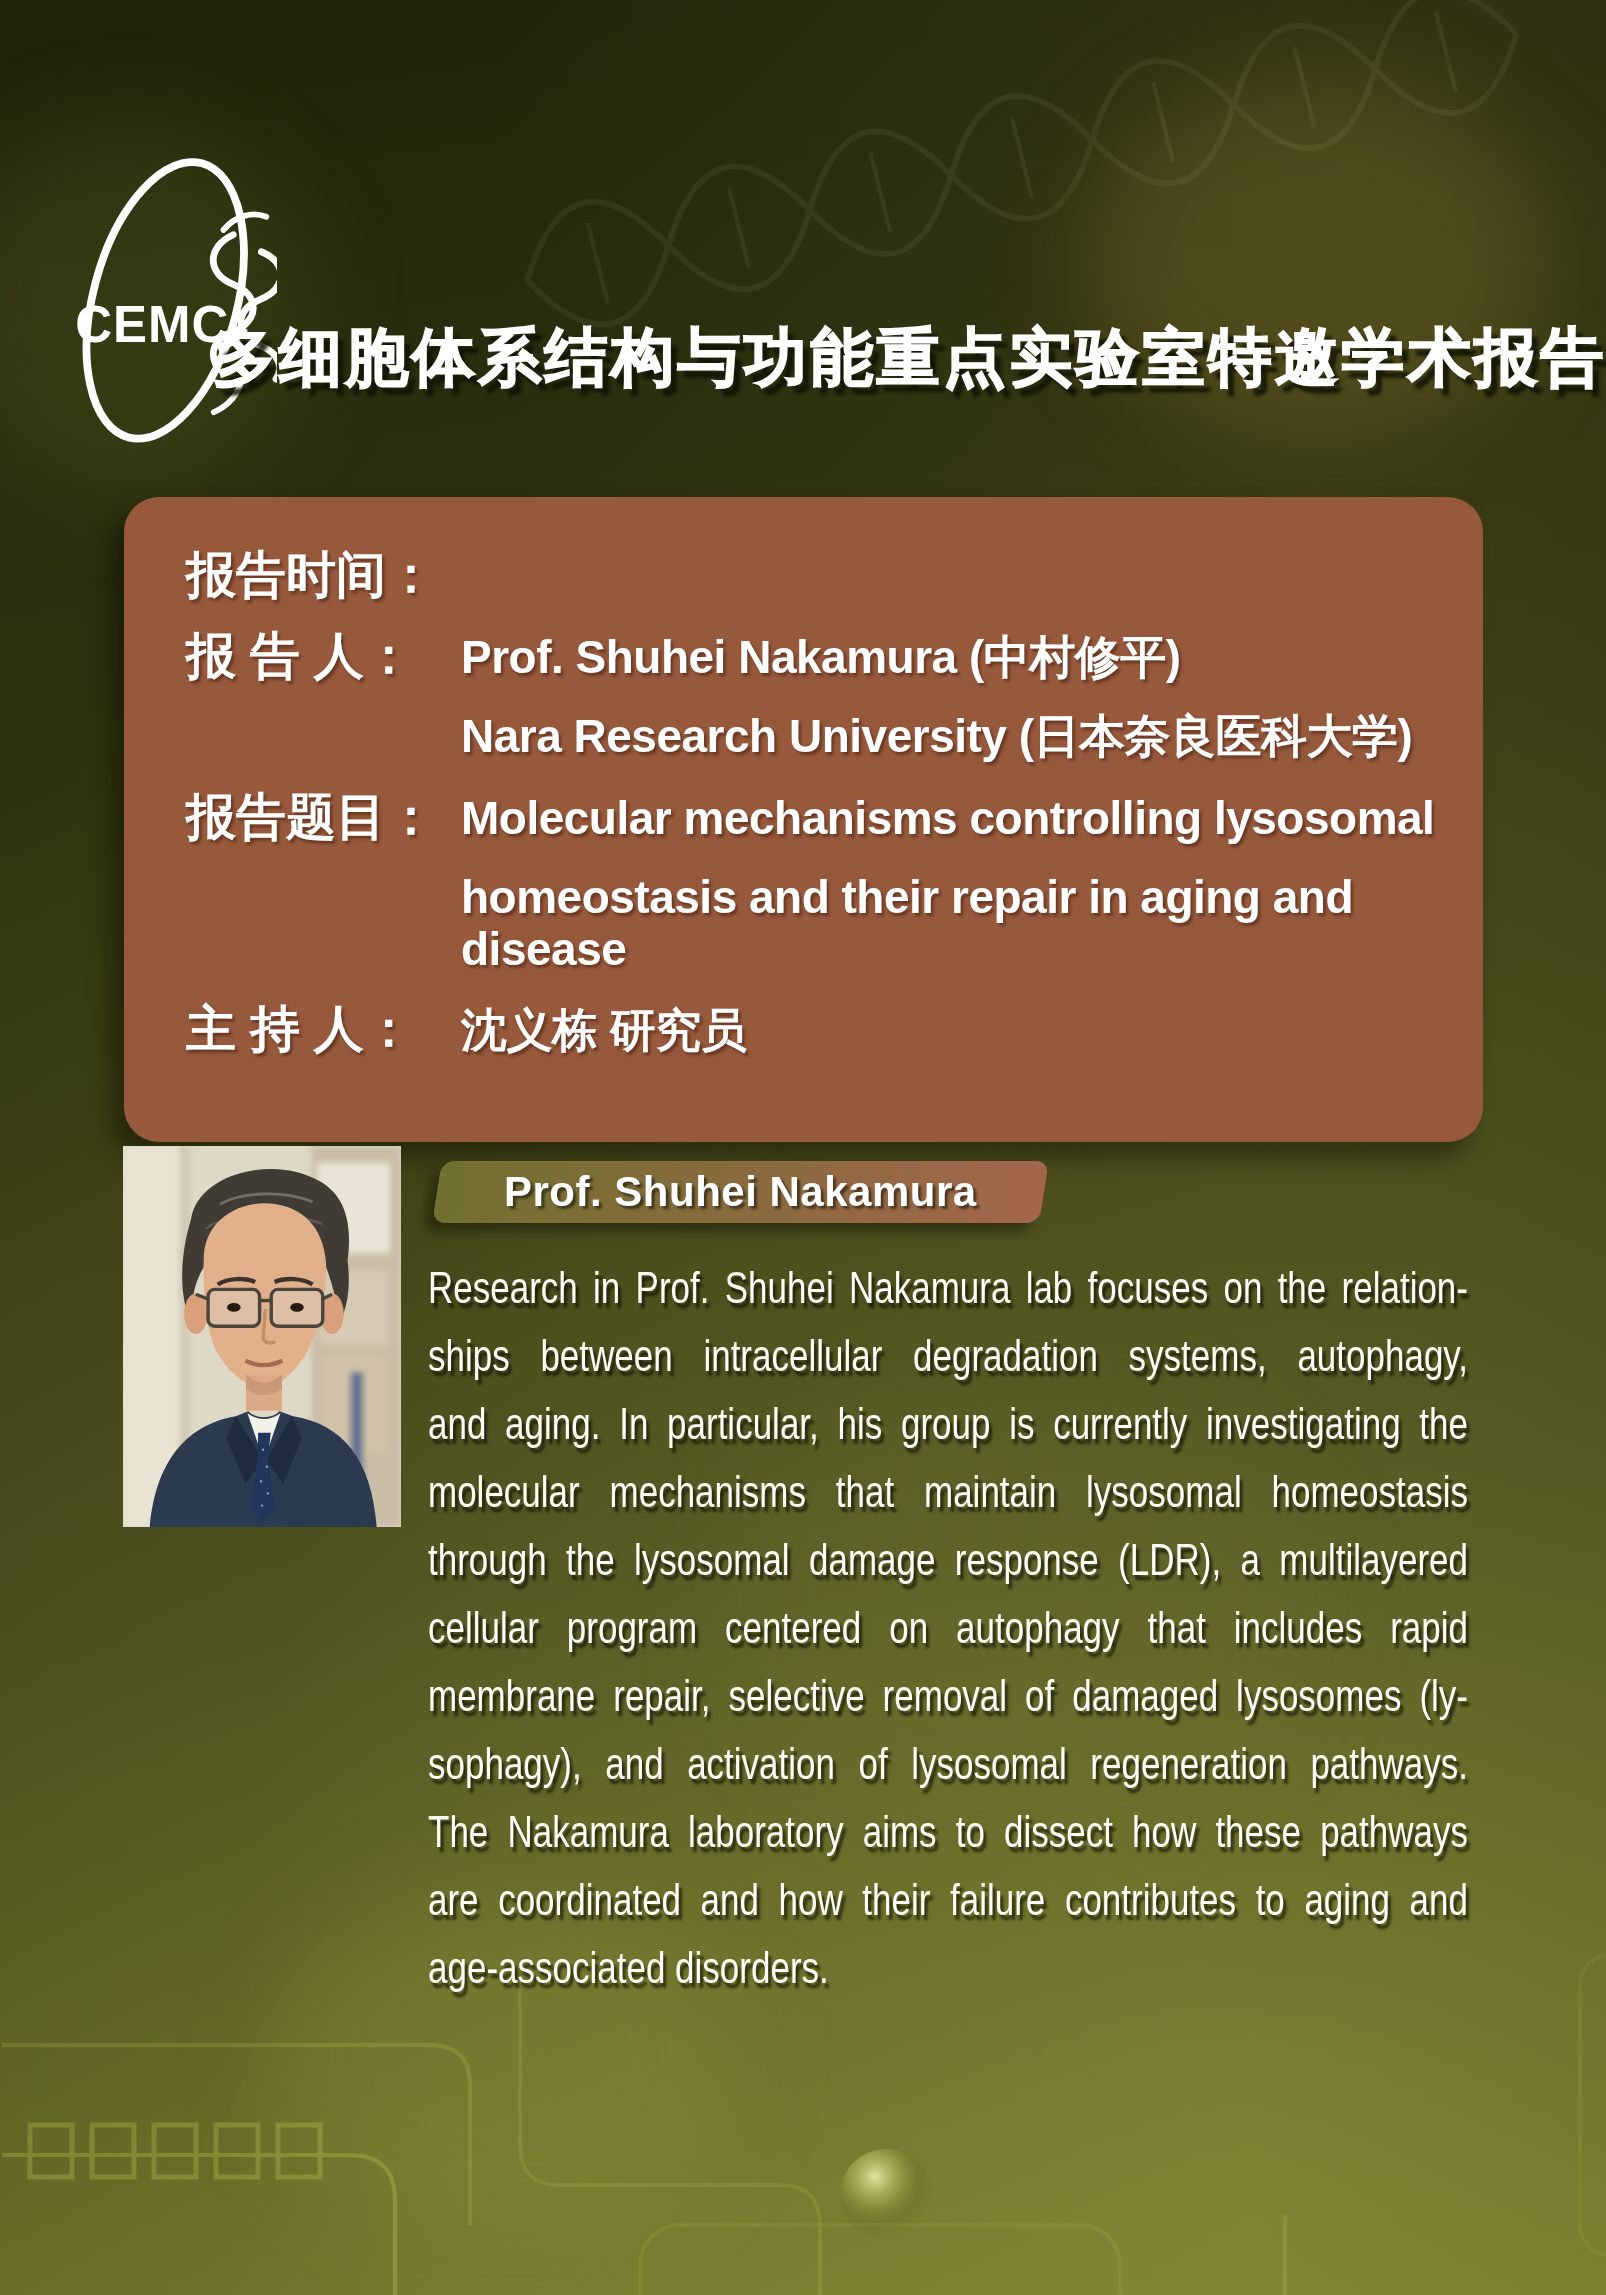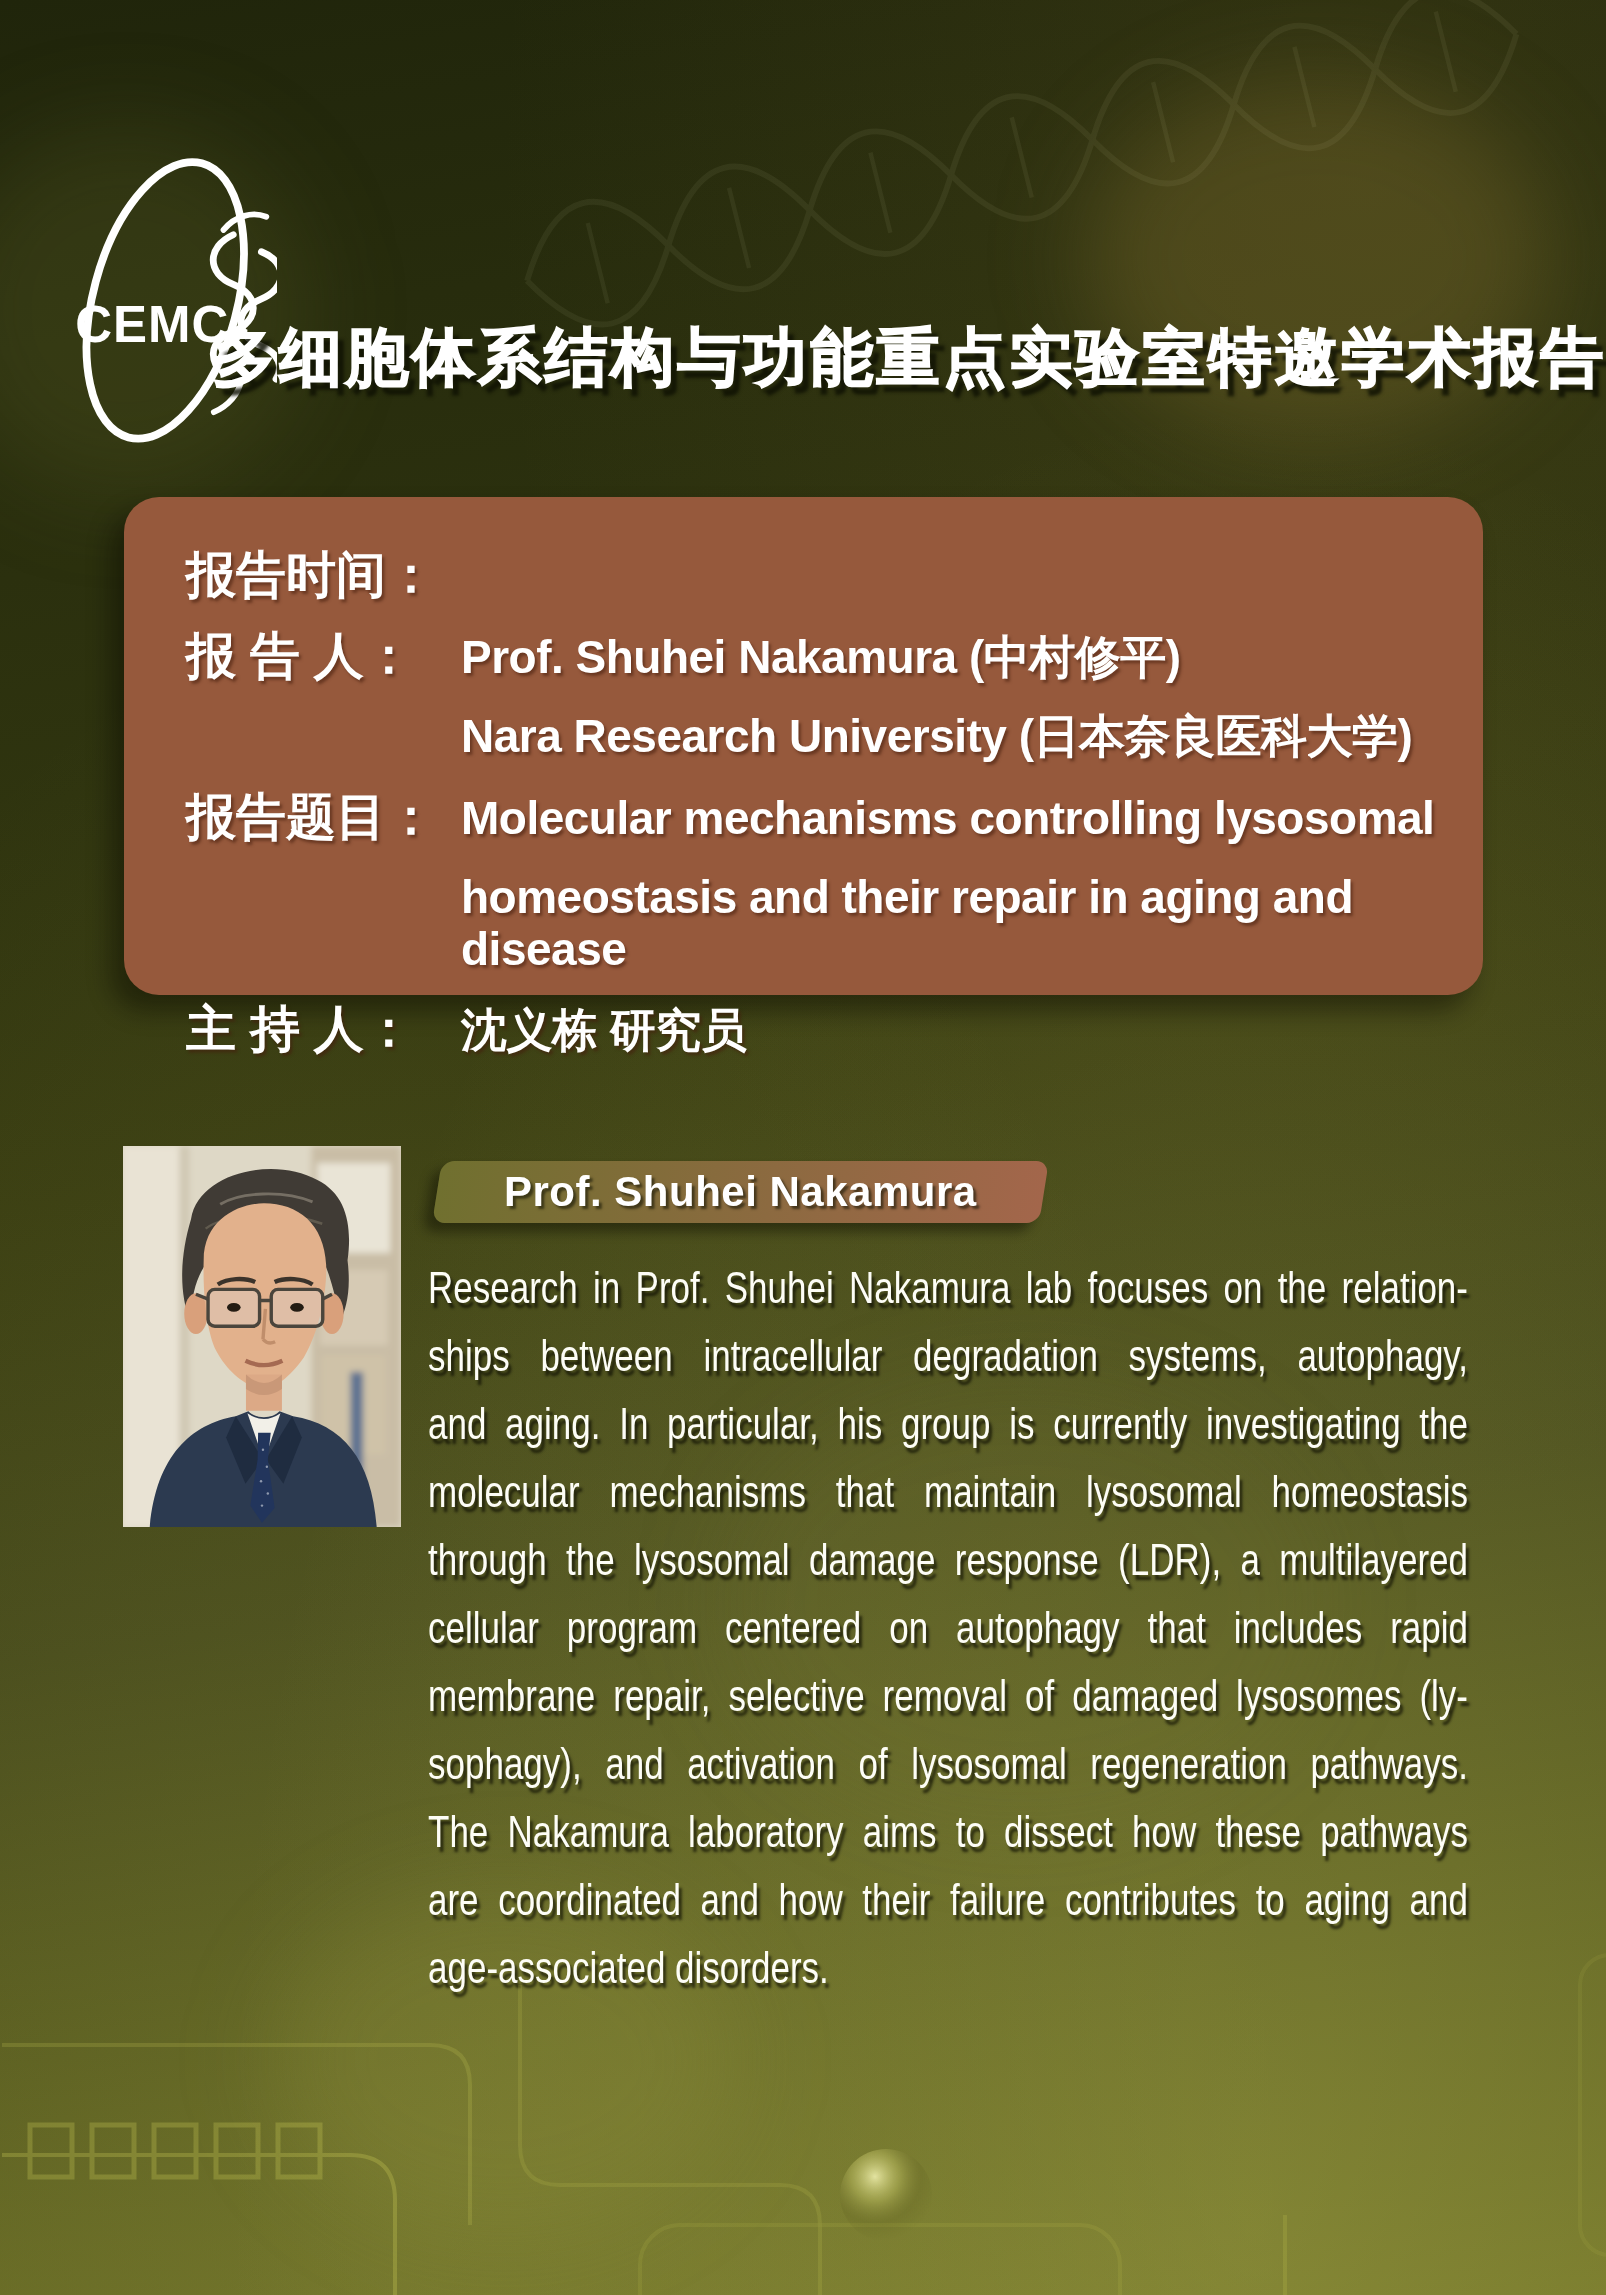--- a/index.html
+++ b/index.html
@@ -26,21 +26,21 @@
   .logo{position:absolute;left:68px;top:140px;width:209px;height:311px;}
 
   .title{
     position:absolute;left:0;top:315px;width:100%;margin:0;text-align:right;
     font-size:63px;font-weight:bold;letter-spacing:3.4px;color:#ffffff;
     text-shadow:6.8px 7.8px 3.4px rgba(15,18,4,0.85);
     -webkit-text-stroke:1.5px #ffffff;
   }
 
   .info-card{
-    position:absolute;left:124px;top:497px;width:1359px;height:498px;
+    position:absolute;left:124px;top:497px;width:1359px;height:645px;
     box-sizing:border-box;border-radius:35px;background:#96593c;
     box-shadow:-12.6px 15.5px 23px rgba(10,10,2,0.45);
     padding:52px 46px 29px 62px;
   }
   .row{display:flex;align-items:baseline;margin-bottom:28px;
        text-shadow:2.4px 2.9px 2.9px rgba(70,30,12,0.55);}
   .row .label{flex:none;width:275px;font-size:50px;font-weight:bold;white-space:pre;line-height:1.05;}
   .row .value{flex:1;font-size:46px;font-weight:bold;letter-spacing:-0.5px;line-height:1.12;}
 
   .photo{position:absolute;left:123px;top:1146px;width:278px;height:381px;overflow:hidden;}

